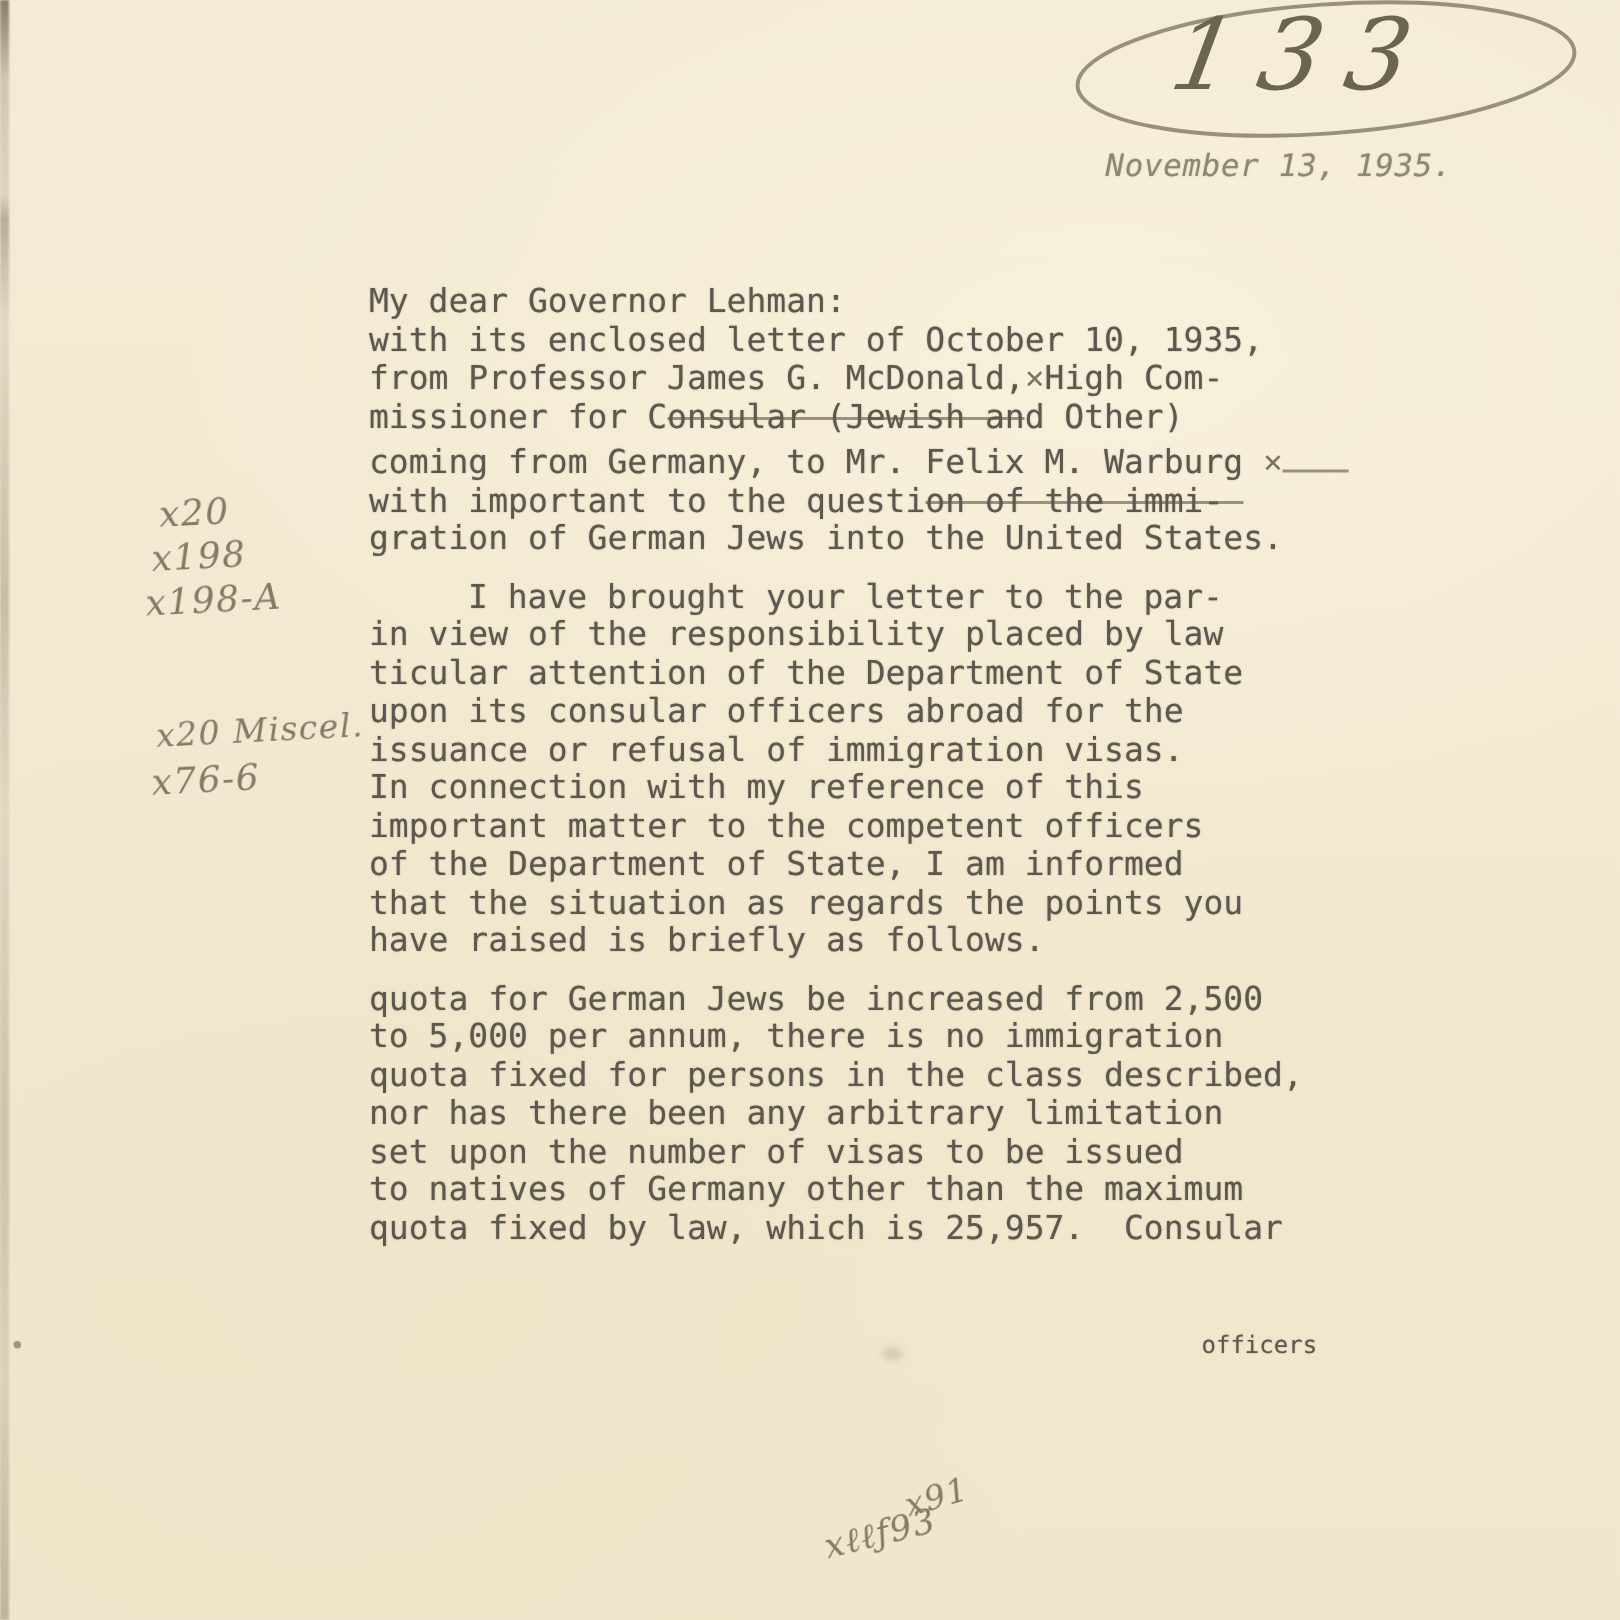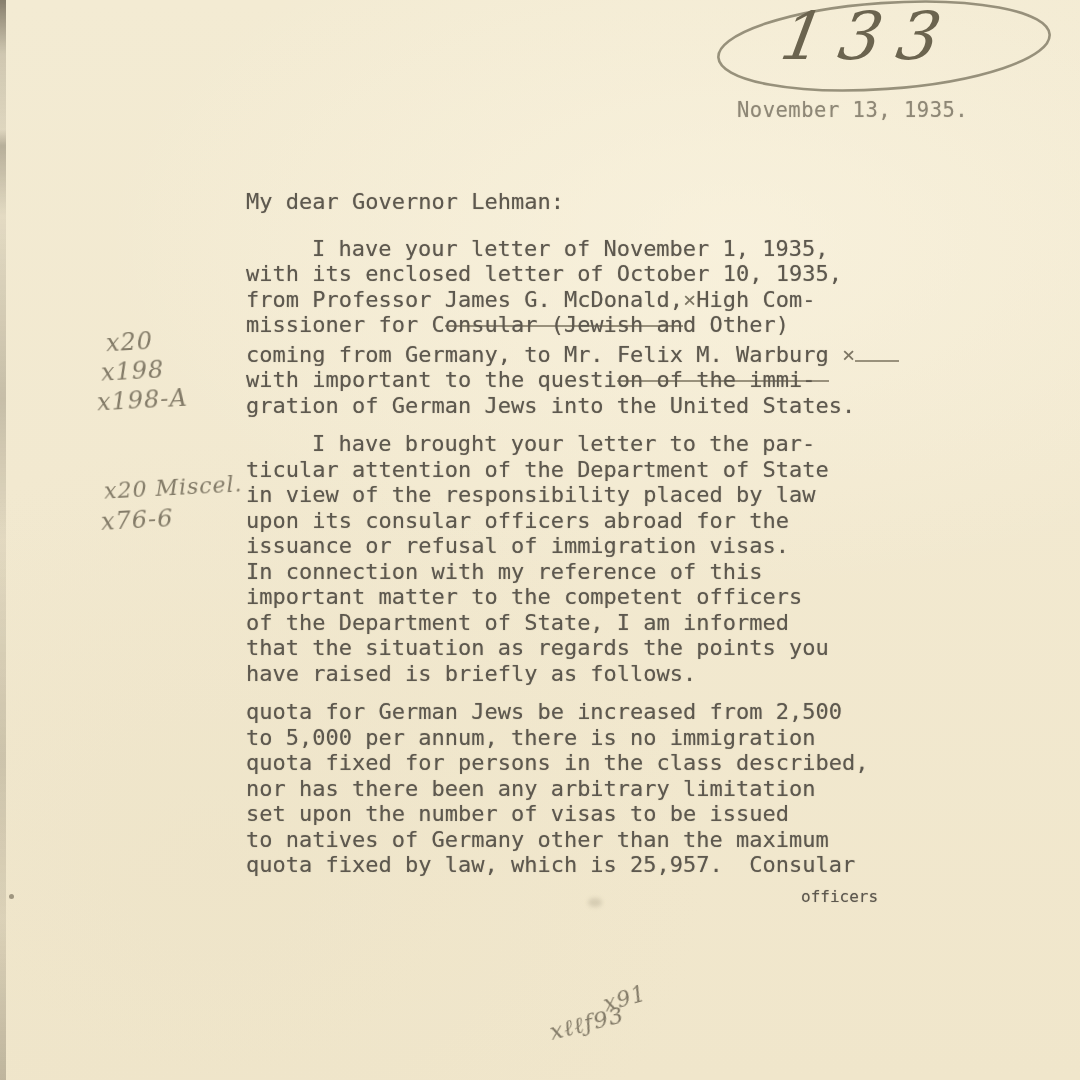--- a/index.html
+++ b/index.html
@@ -32,24 +32,24 @@
   .line{white-space:pre;line-height:25.5px;font-size:22px;}
   .line.indent{padding-left:66px;}
 
   .stamp-oval{position:absolute;left:712px;top:-4px;width:344px;height:100px;}
   .stamp-num{
     position:absolute;left:782px;top:-2px;
     font-family:"DejaVu Serif",serif;font-style:italic;
     font-size:66px;letter-spacing:16px;color:#6b644f;
     transform:skewX(-10deg);
   }
-  .typed-date{position:absolute;left:737px;top:98px;font-size:20.5px;letter-spacing:0.5px;color:#8e8776;text-shadow:0 0 1px rgba(142,135,118,0.5);filter:blur(0.3px);}
+  .typed-date{position:absolute;left:737px;top:98px;font-size:20.5px;letter-spacing:0.5px;color:#8e8776;text-shadow:0 0 1px rgba(142,135,118,0.5);filter:blur(0.3px);font-style:italic;}
 
   .letter-body{position:absolute;left:246px;top:189px;width:640px;}
-  .salutation{margin-bottom:21px;}
+  .salutation{}
   .para{margin-bottom:13px;}
   .u{border-bottom:2px solid rgba(136,128,108,0.85);padding-bottom:13px;}
   .px{color:#7d7664;text-shadow:none;}
   .trail{display:inline-block;width:44px;height:1.0em;border-bottom:2px solid rgba(136,128,108,0.85);vertical-align:baseline;}
 
   .catchword{position:absolute;left:801px;top:884px;font-size:16px;}
   .address{position:absolute;left:246px;top:944px;}
 
   
   .hand{
@@ -79,32 +79,31 @@
     <ellipse cx="172" cy="50" rx="166" ry="43" fill="none" stroke="#8d8671" stroke-width="2.6" transform="rotate(-4 172 50)" opacity="0.9"></ellipse>
   </svg>
   <div class="stamp-num hand-num">133</div>
 
   <div class="typed-date">November 13, 1935.</div>
 
   <div class="letter-body typed">
     <div class="line salutation">My dear Governor Lehman:</div>
     <div id="paragraphs">
         <div class="para">
-          <div class="line indent"><span>I have your letter of November 1, 1935,</span></div>
           <div class="line"><span>with its enclosed letter of October 10, 1935,</span></div>
           <div class="line"><span>from Professor </span><span class="u">James G. McDonald,</span><span class="px">×</span><span>High Com-</span></div>
           <div class="line"><span>missioner for Consular (Jewish and Other)</span></div>
           <div class="line"><span>coming from Germany, to Mr. </span><span class="u">Felix M. Warburg</span><span> </span><span class="px">×</span><span class="trail"></span></div>
           <div class="line"><span>with important to the question of the immi-</span></div>
           <div class="line"><span>gration of German Jews into the United States.</span></div>
         </div>
         <div class="para">
           <div class="line indent"><span>I have brought your letter to the par-</span></div>
+          <div class="line"><span>in view of the responsibility placed by law</span></div>
           <div class="line"><span>ticular attention of the Department of State</span></div>
-          <div class="line"><span>in view of the responsibility placed by law</span></div>
           <div class="line"><span>upon its consular officers abroad for the</span></div>
           <div class="line"><span>issuance or refusal of immigration visas.</span></div>
           <div class="line"><span>In connection with my reference of this</span></div>
           <div class="line"><span>important matter to the competent officers</span></div>
           <div class="line"><span>of the Department of State, I am informed</span></div>
           <div class="line"><span>that the situation as regards the points you</span></div>
           <div class="line"><span>have raised is briefly as follows.</span></div>
         </div>
         <div class="para">
           <div class="line"><span>quota for German Jews be increased from 2,500</span></div>

